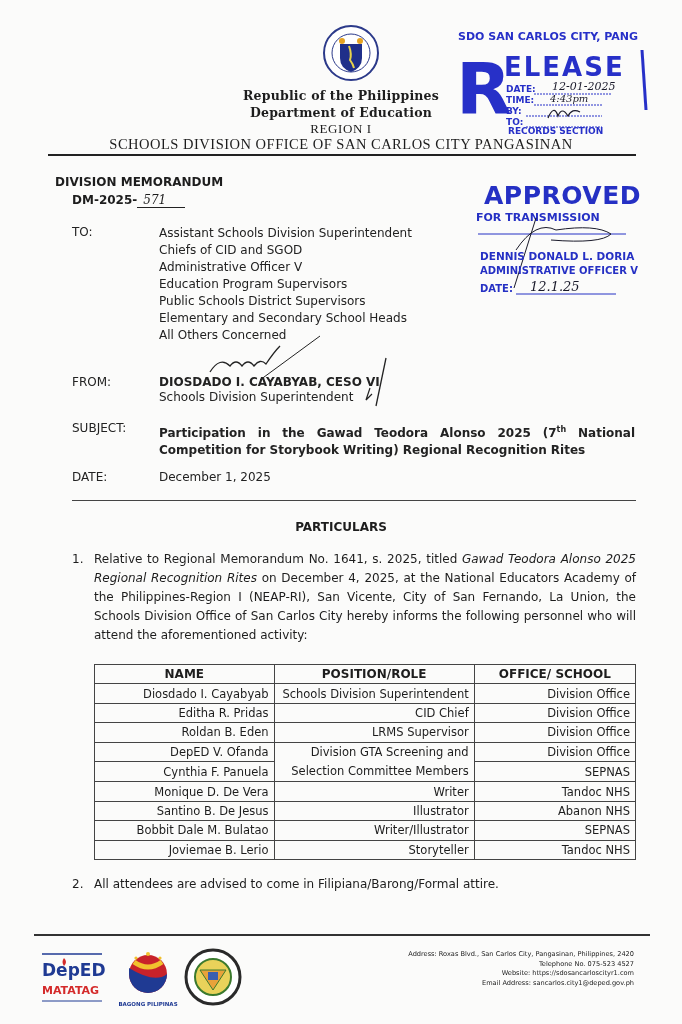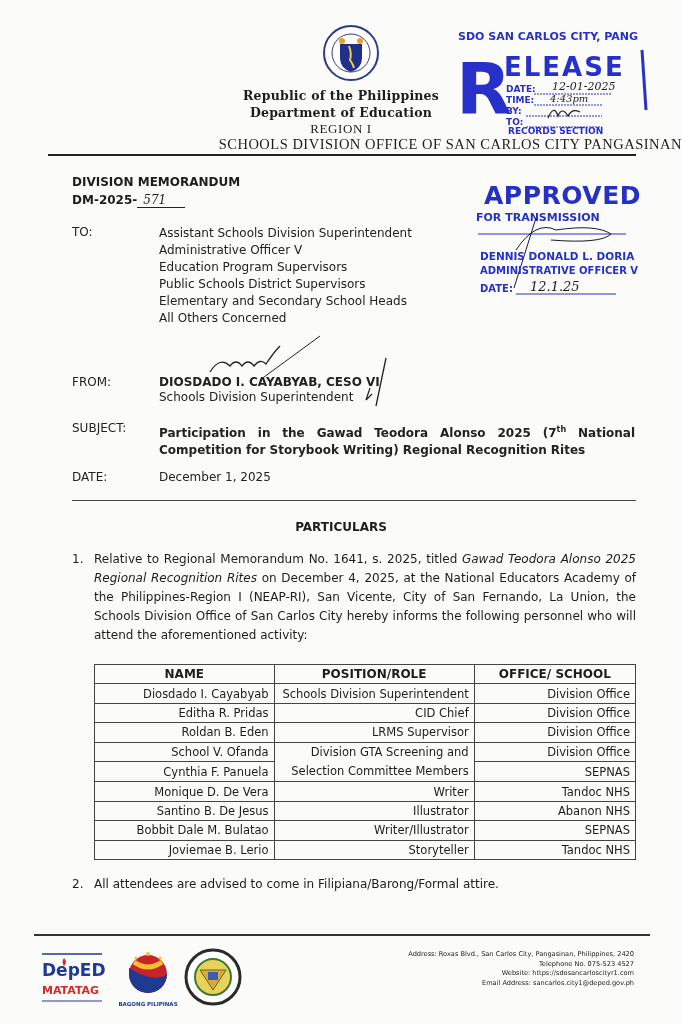--- a/index.html
+++ b/index.html
@@ -7,29 +7,29 @@
   body { position: relative; font-family: "DejaVu Sans", sans-serif; color: #1d1d1d; }
 
   .abs { position: absolute; }
 
   
   .seal { left: 322px; top: 24px; width: 58px; height: 58px; }
   .hdr-line { left: 0; width: 682px; text-align: center; }
   .hdr-rep { top: 88px; font-family: "DejaVu Serif", serif; font-weight: bold; font-size: 12.5px; letter-spacing: 0.2px; }
   .hdr-dep { top: 105px; font-family: "DejaVu Serif", serif; font-weight: bold; font-size: 12.5px; letter-spacing: 0.2px; }
   .hdr-reg { top: 121px; font-family: "Liberation Serif", serif; font-size: 13px; letter-spacing: 0.6px; }
-  .hdr-sdo { top: 136px; font-family: "Liberation Serif", serif; font-size: 14.5px; letter-spacing: 0.5px; text-align: right; }
+  .hdr-sdo { top: 136px; font-family: "Liberation Serif", serif; font-size: 14.5px; letter-spacing: 0.5px; }
   .hdr-rule { left: 48px; top: 154px; width: 588px; height: 2px; background: #222; }
 
   
   .stamp-rel { left: 452px; top: 26px; width: 200px; height: 108px; color: #2730c8; }
   .stamp-app { left: 476px; top: 178px; width: 170px; height: 120px; color: #2530c4; }
 
   
-  .memo-title { left: 72px; top: 175px; font-weight: bold; font-size: 12px; }
+  .memo-title { left: 55px; top: 175px; font-weight: bold; font-size: 12px; }
   .memo-no { left: 72px; top: 193px; font-weight: bold; font-size: 12px; }
   .memo-no .hand { font-family: "DejaVu Serif", serif; font-style: italic; font-weight: normal; display: inline-block; width: 48px; border-bottom: 1px solid #222; padding-left: 6px; }
 
   .lbl { left: 72px; font-size: 12px; color: #222; }
   .val { left: 159px; font-size: 12px; color: #222; }
   .to-list { top: 225px; line-height: 17px; }
   .from-name { top: 375px; font-weight: bold; }
   .from-pos { top: 390px; }
   .subj { top: 421px; width: 476px; font-weight: bold; line-height: 17px; text-align: justify; text-align-last: left; }
   .subj sup { font-size: 8px; }
@@ -118,20 +118,21 @@
 </div>
 
 <div class="abs memo-title">DIVISION MEMORANDUM</div>
 <div class="abs memo-no">
   <span>DM-2025-</span><span class="hand">571</span>
 </div>
 
 <div class="abs lbl" style="top:225px">TO:</div>
 <div class="abs val to-list">
   <div>Assistant Schools Division Superintendent</div>
+  <div>Chiefs of CID and SGOD</div>
   <div>Administrative Officer V</div>
   <div>Education Program Supervisors</div>
   <div>Public Schools District Supervisors</div>
   <div>Elementary and Secondary School Heads</div>
   <div>All Others Concerned</div>
 </div>
 
 <svg class="abs" style="left:190px;top:330px" width="220" height="80">
   <path d="M130 6 L70 50" stroke="#222" stroke-width="1" fill="none"></path>
   <path d="M20 42 q10 -16 20 -6 q6 -8 12 0 q6 -8 12 0 q6 -8 12 -2 q8 -12 14 -18" stroke="#222" stroke-width="1.3" fill="none"></path>
@@ -175,21 +176,21 @@
       <td>Editha R. Pridas</td>
       <td>CID Chief</td>
       <td>Division Office</td>
     </tr>
     <tr>
       <td>Roldan B. Eden</td>
       <td>LRMS Supervisor</td>
       <td>Division Office</td>
     </tr>
     <tr>
-      <td>School V. Ofanda</td>
+      <td>DepED V. Ofanda</td>
       <td class="span2" rowspan="2">Division GTA Screening and Selection Committee Members</td>
       <td>Division Office</td>
     </tr>
     <tr>
       <td>Cynthia F. Panuela</td>
       <td>SEPNAS</td>
     </tr>
     <tr>
       <td>Monique D. De Vera</td>
       <td>Writer</td>

